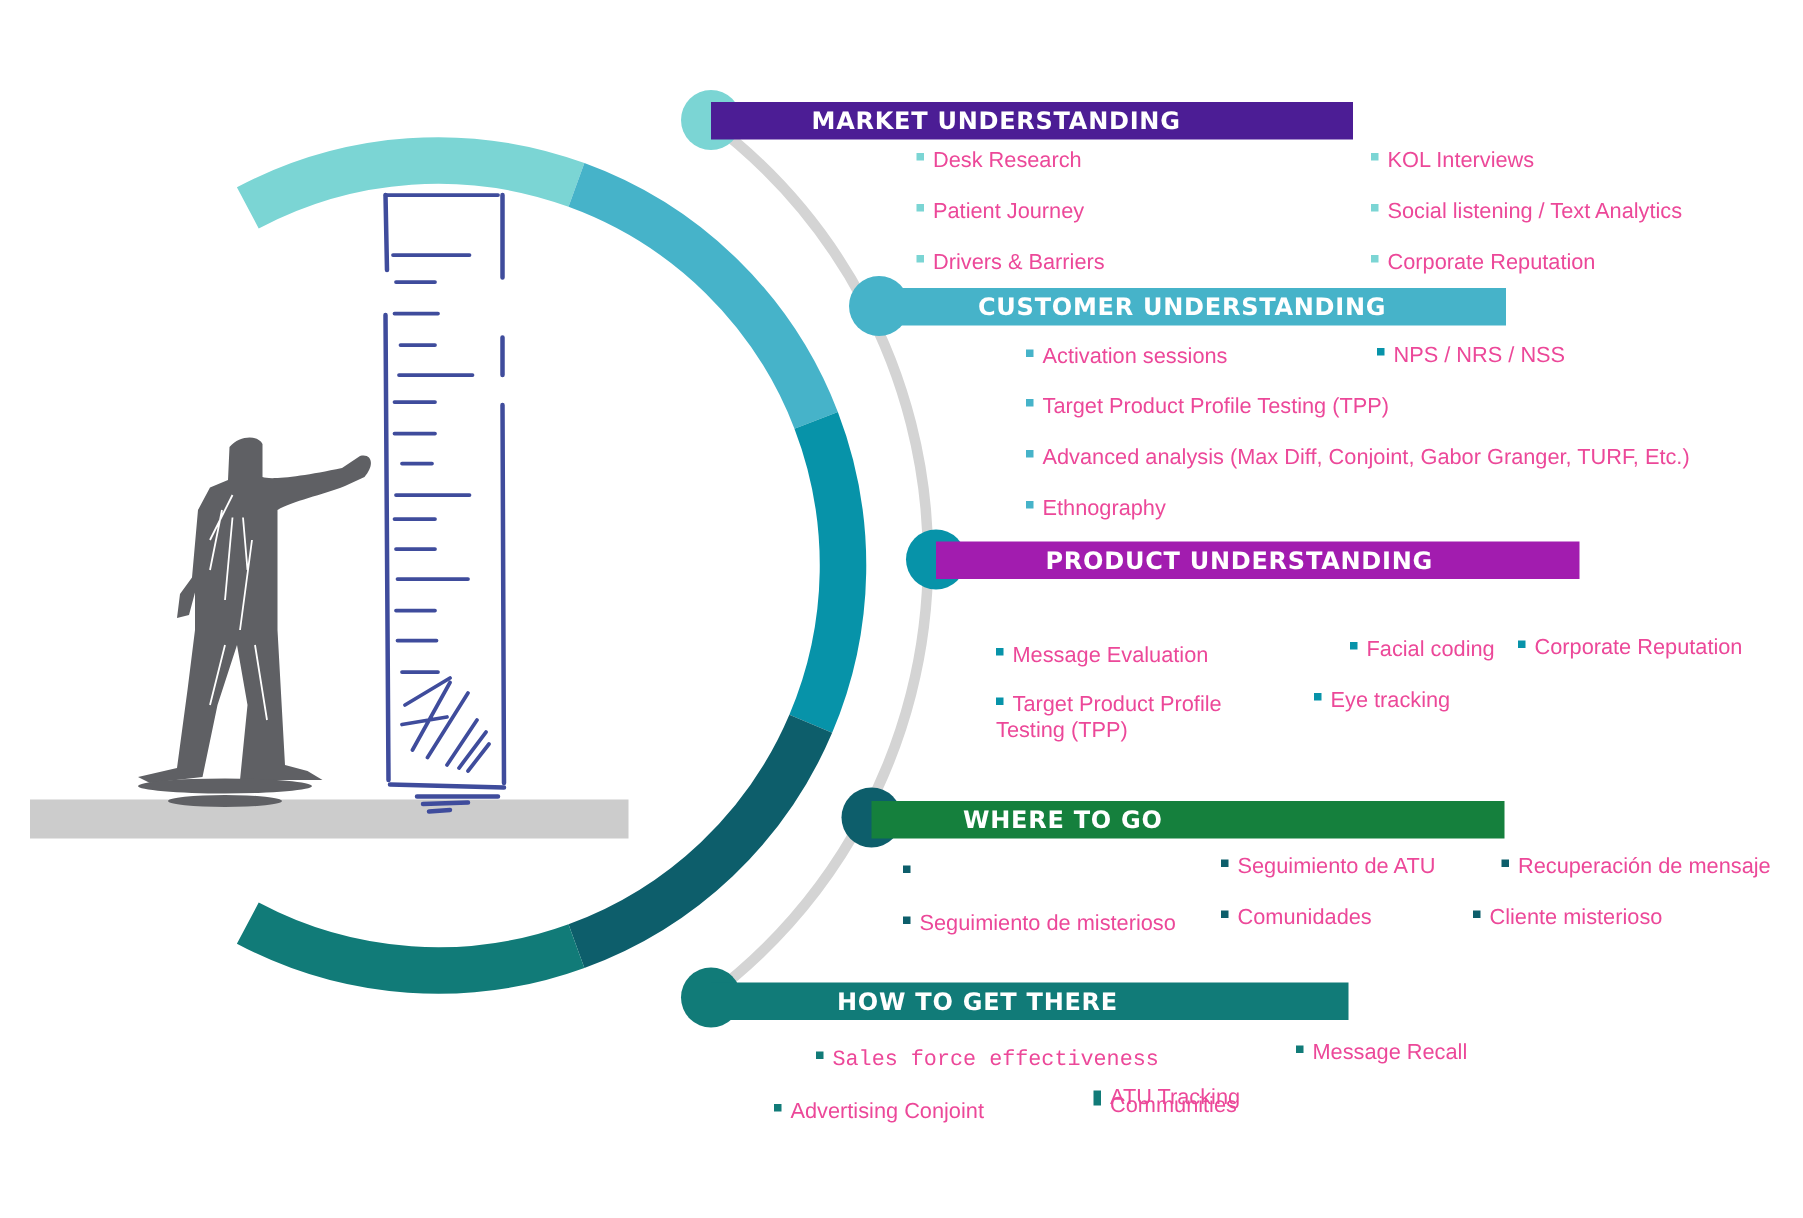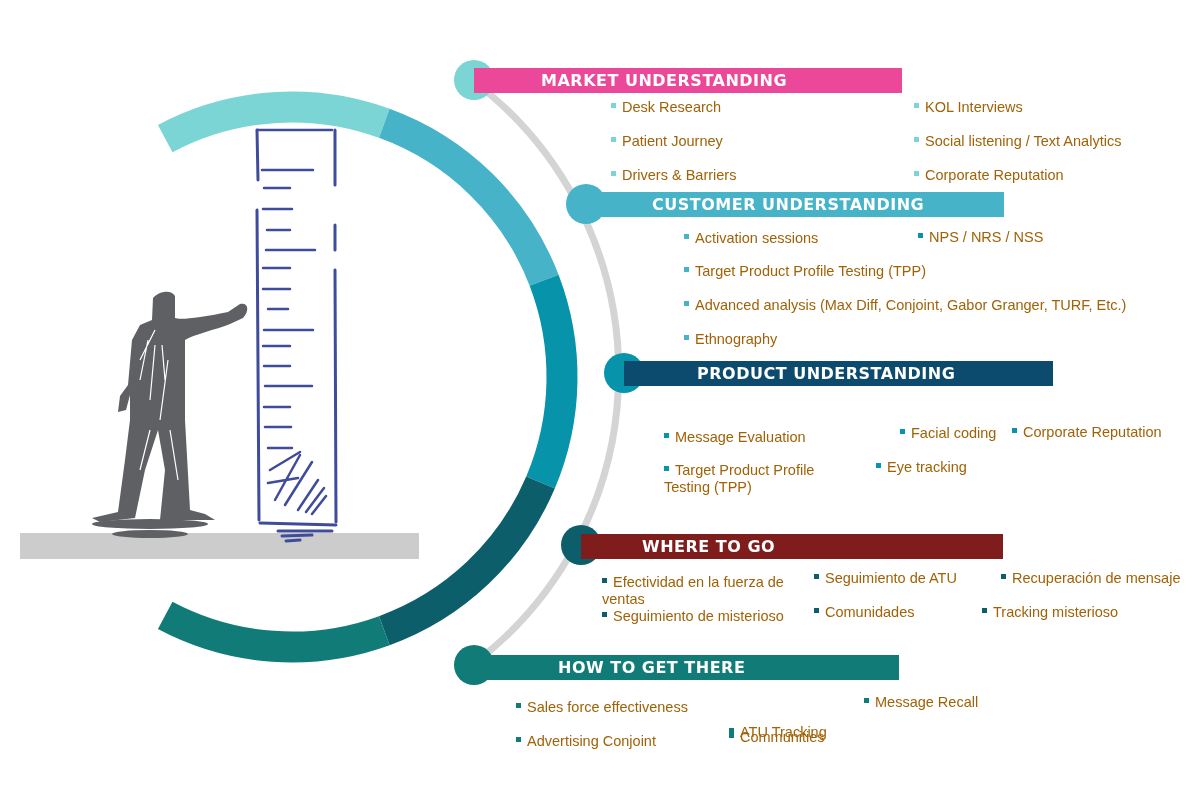--- a/index.html
+++ b/index.html
@@ -4,21 +4,21 @@
 <style>
   html, body { margin: 0; padding: 0; background: #ffffff; }
   body { width: 1202px; height: 812px; position: relative; overflow: hidden;
          font-family: "Liberation Sans", sans-serif; }
   #art { position: absolute; left: 0; top: 0; width: 1202px; height: 812px; }
   .banner { position: absolute; height: 25px; color: #fff; font-weight: bold;
             font-family: "DejaVu Sans", sans-serif; font-size: 16px; letter-spacing: 0.5px;
             line-height: 25px; box-sizing: border-box; }
   .banner .label { position: absolute; top: 0; white-space: nowrap; }
   .dot { position: absolute; width: 40px; height: 40px; border-radius: 50%; }
-  .item { position: absolute; font-size: 14.5px; color: #a16207; white-space: nowrap; line-height: 17px; }
+  .item { position: absolute; font-size: 14.5px; color: #ec4899; white-space: nowrap; line-height: 17px; }
   .item .sq { display: inline-block; width: 5px; height: 5px; margin-right: 6px; vertical-align: 4px; }
   .item.wrap { white-space: normal; }
 </style>
 </head>
 <body>
 
 <svg id="art" viewBox="0 0 1202 812" xmlns="http://www.w3.org/2000/svg">
 
   <path d="M 472 80 A 365 365 0 0 1 472 665" fill="none" stroke="#d4d4d4" stroke-width="7"></path>
 
@@ -51,30 +51,30 @@
     <path d="M 148 340 L 140 380 M 155 345 L 150 400 M 162 345 L 165 380 M 168 360 L 160 420 M 150 430 L 140 470 M 170 430 L 178 480 M 140 360 L 155 330"></path>
   </g>
 </svg>
 
 <div class="dot" style="left:454px;top:60px;background:#7bd5d4;"></div>
 <div class="dot" style="left:566px;top:184px;background:#46b3c9;"></div>
 <div class="dot" style="left:604px;top:353px;background:#0793a9;"></div>
 <div class="dot" style="left:561px;top:525px;background:#0d5e6b;"></div>
 <div class="dot" style="left:454px;top:645px;background:#117b78;"></div>
 
-<div class="banner" style="left:474px;top:68px;width:428px;background:#ec4899;">
+<div class="banner" style="left:474px;top:68px;width:428px;background:#4c1d95;">
   <span class="label" style="left:67px;">MARKET UNDERSTANDING</span>
 </div>
 <div class="banner" style="left:586px;top:192px;width:418px;background:#46b3c9;">
   <span class="label" style="left:66px;">CUSTOMER UNDERSTANDING</span>
 </div>
-<div class="banner" style="left:624px;top:361px;width:429px;background:#0c4a6e;">
+<div class="banner" style="left:624px;top:361px;width:429px;background:#a21caf;">
   <span class="label" style="left:73px;">PRODUCT UNDERSTANDING</span>
 </div>
-<div class="banner" style="left:581px;top:534px;width:422px;background:#7f1d1d;">
+<div class="banner" style="left:581px;top:534px;width:422px;background:#15803d;">
   <span class="label" style="left:61px;">WHERE TO GO</span>
 </div>
 <div class="banner" style="left:474px;top:655px;width:425px;background:#117b78;">
   <span class="label" style="left:84px;">HOW TO GET THERE</span>
 </div>
 
 <div class="item" style="left:611px;top:99px;"><span class="sq" style="background:#7bd5d4"></span><span>Desk Research</span></div>
 <div class="item" style="left:611px;top:133px;"><span class="sq" style="background:#7bd5d4"></span><span>Patient Journey</span></div>
 <div class="item" style="left:611px;top:167px;"><span class="sq" style="background:#7bd5d4"></span><span>Drivers &amp; Barriers</span></div>
 <div class="item" style="left:914px;top:99px;"><span class="sq" style="background:#7bd5d4"></span><span>KOL Interviews</span></div>
@@ -86,24 +86,24 @@
 <div class="item" style="left:684px;top:263px;"><span class="sq" style="background:#46b3c9"></span><span>Target Product Profile Testing (TPP)</span></div>
 <div class="item" style="left:684px;top:297px;"><span class="sq" style="background:#46b3c9"></span><span>Advanced analysis (Max Diff, Conjoint, Gabor Granger, TURF, Etc.)</span></div>
 <div class="item" style="left:684px;top:331px;"><span class="sq" style="background:#46b3c9"></span><span>Ethnography</span></div>
 
 <div class="item" style="left:664px;top:429px;"><span class="sq" style="background:#0793a9"></span><span>Message Evaluation</span></div>
 <div class="item wrap" style="left:664px;top:462px;width:170px;"><span class="sq" style="background:#0793a9"></span><span>Target Product Profile Testing (TPP)</span></div>
 <div class="item" style="left:900px;top:425px;"><span class="sq" style="background:#0793a9"></span><span>Facial coding</span></div>
 <div class="item" style="left:876px;top:459px;"><span class="sq" style="background:#0793a9"></span><span>Eye tracking</span></div>
 <div class="item" style="left:1012px;top:424px;"><span class="sq" style="background:#0793a9"></span><span>Corporate Reputation</span></div>
 
-<div class="item wrap" style="left:602px;top:574px;width:205px;"><span class="sq" style="background:#0d5e6b"></span><span>Efectividad en la fuerza de ventas</span></div>
+<div class="item wrap" style="left:602px;top:574px;width:205px;"><span class="sq" style="background:#0d5e6b"></span></div>
 <div class="item" style="left:602px;top:608px;"><span class="sq" style="background:#0d5e6b"></span><span>Seguimiento de misterioso</span></div>
 <div class="item" style="left:814px;top:570px;"><span class="sq" style="background:#0d5e6b"></span><span>Seguimiento de ATU</span></div>
 <div class="item" style="left:814px;top:604px;"><span class="sq" style="background:#0d5e6b"></span><span>Comunidades</span></div>
 <div class="item" style="left:1001px;top:570px;"><span class="sq" style="background:#0d5e6b"></span><span>Recuperación de mensaje</span></div>
-<div class="item" style="left:982px;top:604px;"><span class="sq" style="background:#0d5e6b"></span><span>Tracking misterioso</span></div>
+<div class="item" style="left:982px;top:604px;"><span class="sq" style="background:#0d5e6b"></span><span>Cliente misterioso</span></div>
 
-<div class="item" style="left:516px;top:699px;"><span class="sq" style="background:#117b78"></span><span>Sales force effectiveness</span></div>
+<div class="item" style="left:544px;top:699px;font-family:Liberation Mono, monospace;"><span class="sq" style="background:#117b78"></span><span>Sales force effectiveness</span></div>
 <div class="item" style="left:516px;top:733px;"><span class="sq" style="background:#117b78"></span><span>Advertising Conjoint</span></div>
 <div class="item" style="left:729px;top:724px;"><span class="sq" style="background:#117b78"></span><span>ATU Tracking</span></div>
 <div class="item" style="left:729px;top:729px;"><span class="sq" style="background:#117b78"></span><span>Communities</span></div>
 <div class="item" style="left:864px;top:694px;"><span class="sq" style="background:#117b78"></span><span>Message Recall</span></div>
 
 </body></html>

